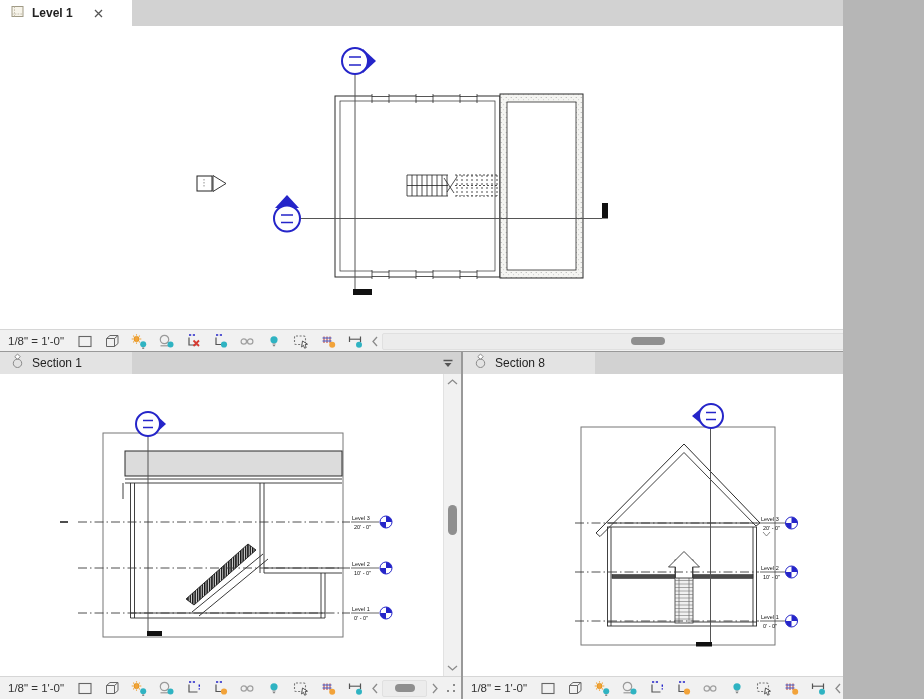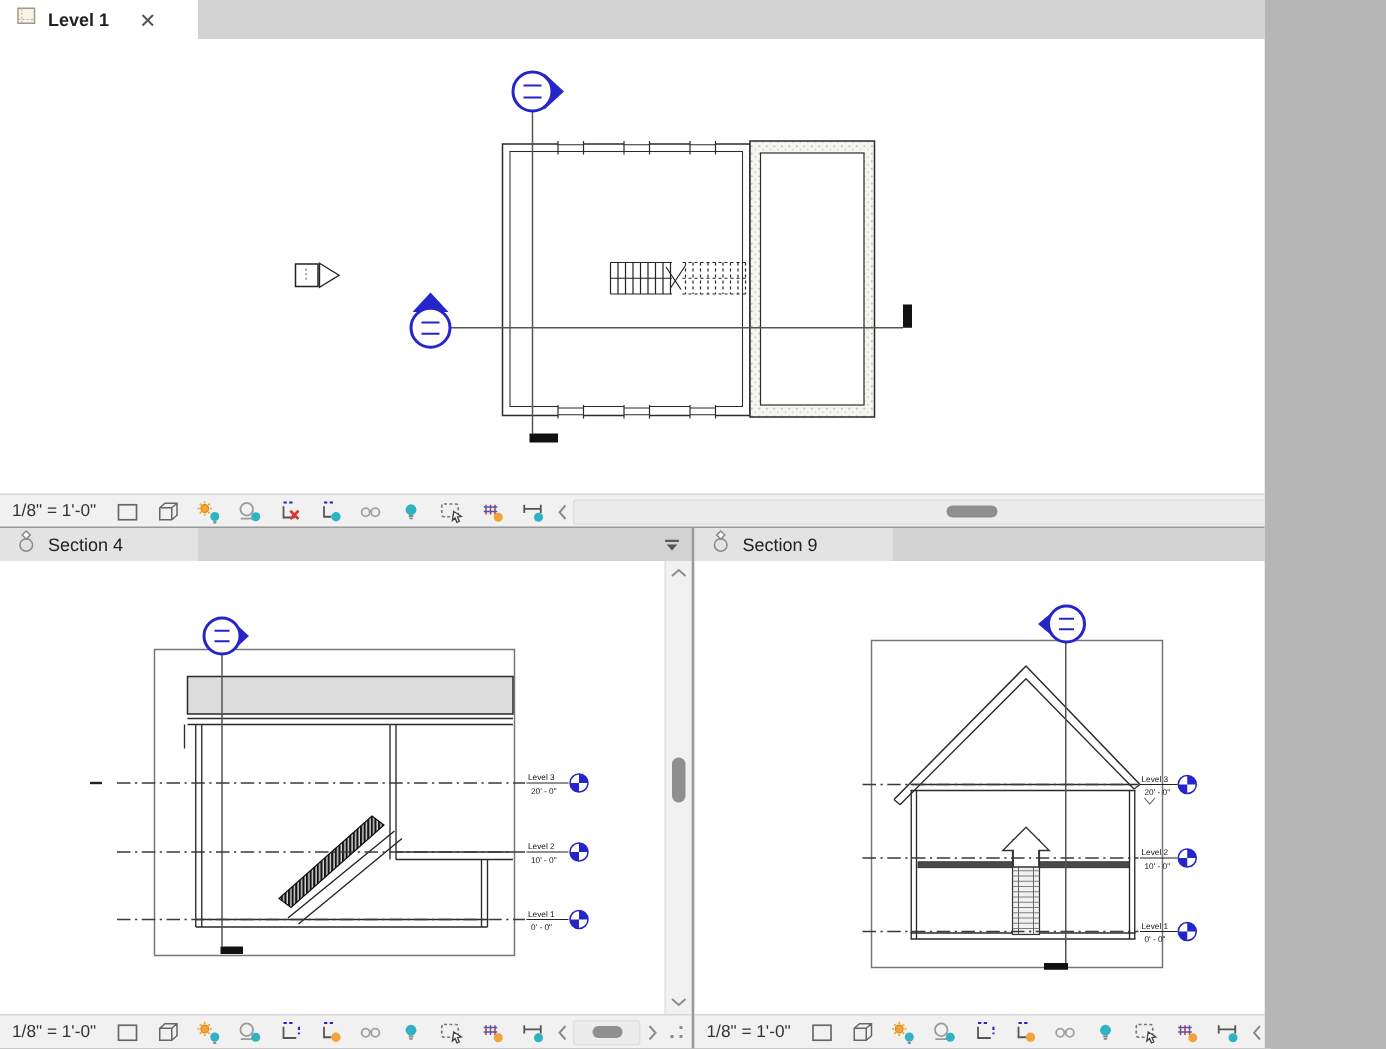--- a/index.html
+++ b/index.html
@@ -263,21 +263,21 @@
 
   <section class="pane" style="left:0;top:352px;width:461px;height:347px;">
     <div class="tabbar short">
       <div class="tab plain">
         <span>
           <svg width="15" height="16" viewBox="0 0 15 16">
               <polygon points="7.5,1 10.2,3.7 7.5,6.4 4.8,3.7" fill="#fff" stroke="#8a8a8a"></polygon>
               <circle cx="7.5" cy="10.3" r="4.2" fill="none" stroke="#8a8a8a"></circle>
             </svg>
         </span>
-        <span class="tlabel">Section 4</span>
+        <span class="tlabel">Section 1</span>
       </div>
       <span class="collapse">
         <svg width="12" height="9" viewBox="0 0 12 9">
             <path d="M1.5,1.5 H10.5" stroke="#555" stroke-width="1.5"></path>
             <polygon points="2.5,4 9.5,4 6,8" fill="#555"></polygon>
           </svg>
       </span>
     </div>
 
     <div class="canvas" style="top:22px;width:444px;height:302px;">
@@ -457,21 +457,21 @@
 
   <section class="pane" style="left:463px;top:352px;width:461px;height:347px;">
     <div class="tabbar short">
       <div class="tab plain">
         <span>
           <svg width="15" height="16" viewBox="0 0 15 16">
               <polygon points="7.5,1 10.2,3.7 7.5,6.4 4.8,3.7" fill="#fff" stroke="#8a8a8a"></polygon>
               <circle cx="7.5" cy="10.3" r="4.2" fill="none" stroke="#8a8a8a"></circle>
             </svg>
         </span>
-        <span class="tlabel">Section 9</span>
+        <span class="tlabel">Section 8</span>
       </div>
       <span class="collapse">
         <svg width="12" height="9" viewBox="0 0 12 9">
             <path d="M1.5,1.5 H10.5" stroke="#555" stroke-width="1.5"></path>
             <polygon points="2.5,4 9.5,4 6,8" fill="#555"></polygon>
           </svg>
       </span>
     </div>
 
     <div class="canvas" style="top:22px;width:444px;height:302px;">

